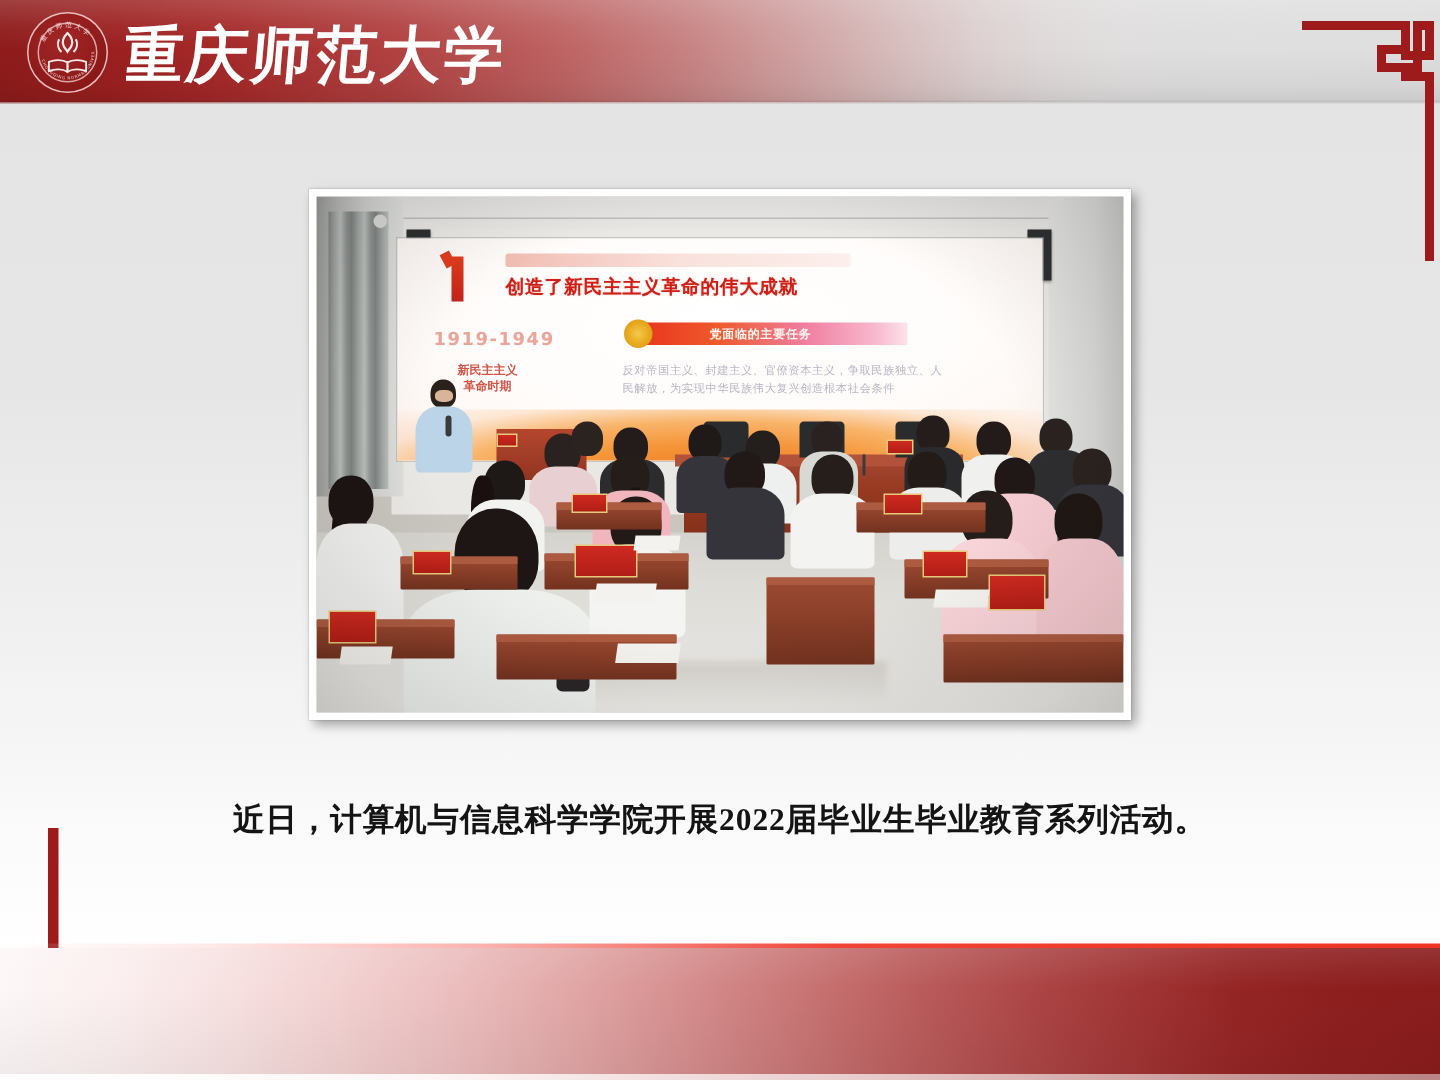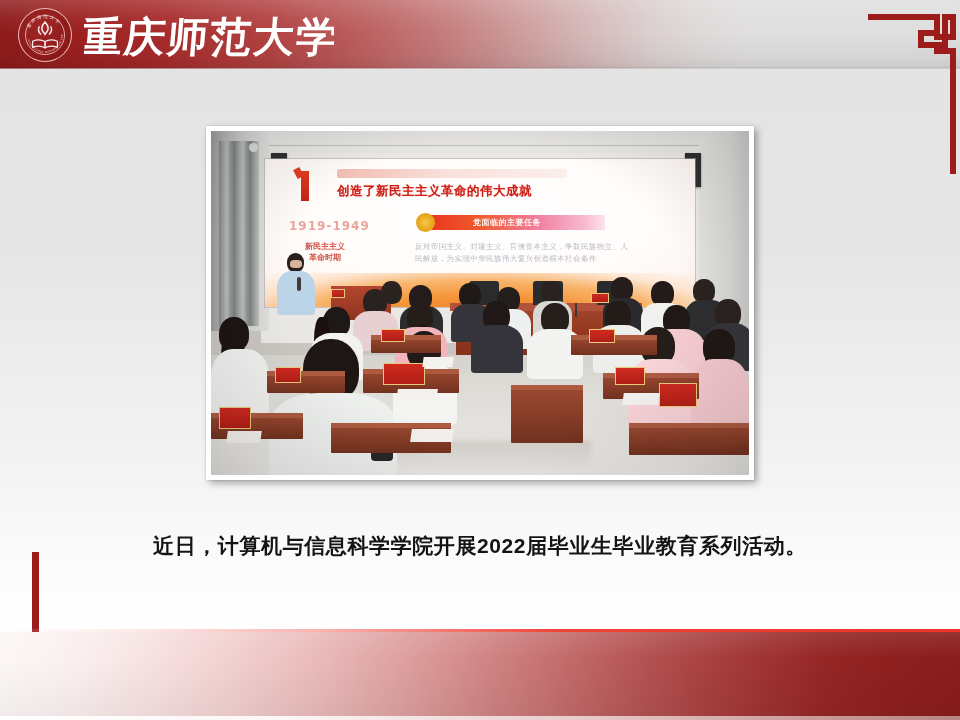--- a/index.html
+++ b/index.html
@@ -247,21 +247,21 @@
 
   .photo-vignette {
     position:absolute; inset:0; pointer-events:none;
     background: radial-gradient(ellipse at 50% 45%, rgba(0,0,0,0) 52%, rgba(0,0,0,.10) 88%, rgba(0,0,0,.17) 100%);
   }
 
   
   .caption {
     position:absolute; left:0; top:532px; width:960px;
     text-align:center;
-    font-family:Liberation Sans, sans-serif;
+    font-family:Liberation Serif, serif;
     font-size:21px; font-weight:bold; color:#141414;
     letter-spacing:.6px;
   }
 
   
   .bottom-hairline {
     position:absolute; left:0; top:629px; width:960px; height:3px;
     background: linear-gradient(to right,
       rgba(255,255,255,0) 0%, rgba(252,215,212,.5) 14%, rgba(248,150,145,.75) 34%,
       #f04438 58%, #ef3a2c 78%, #ee3527 100%);

